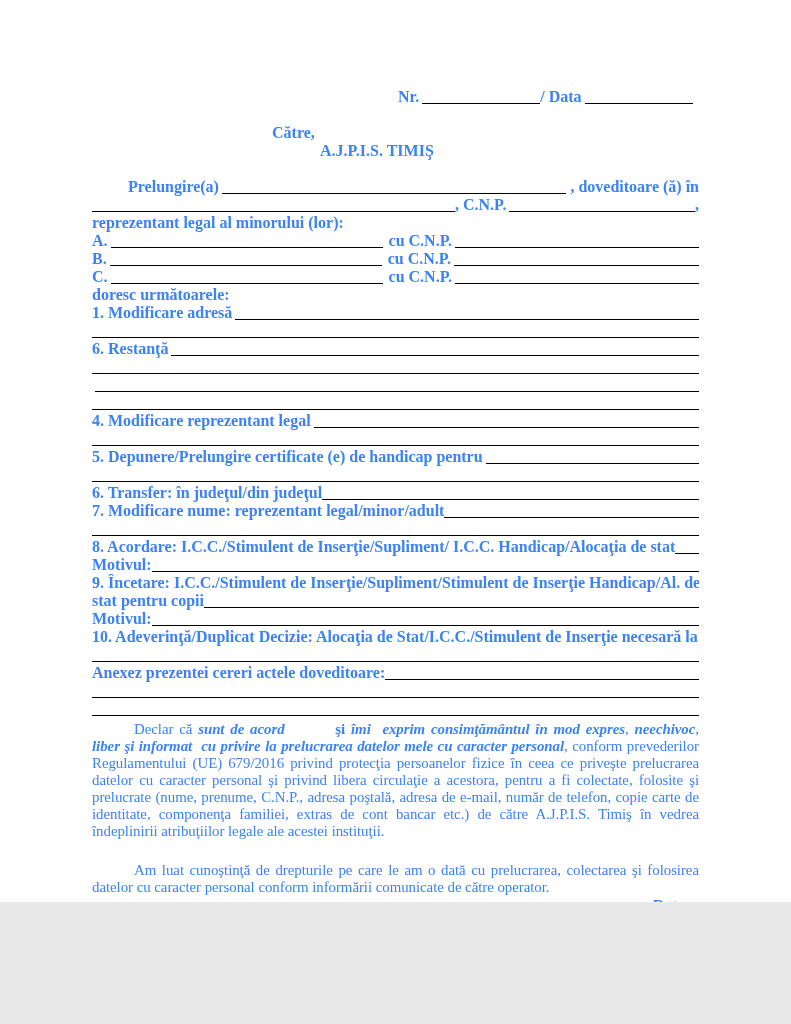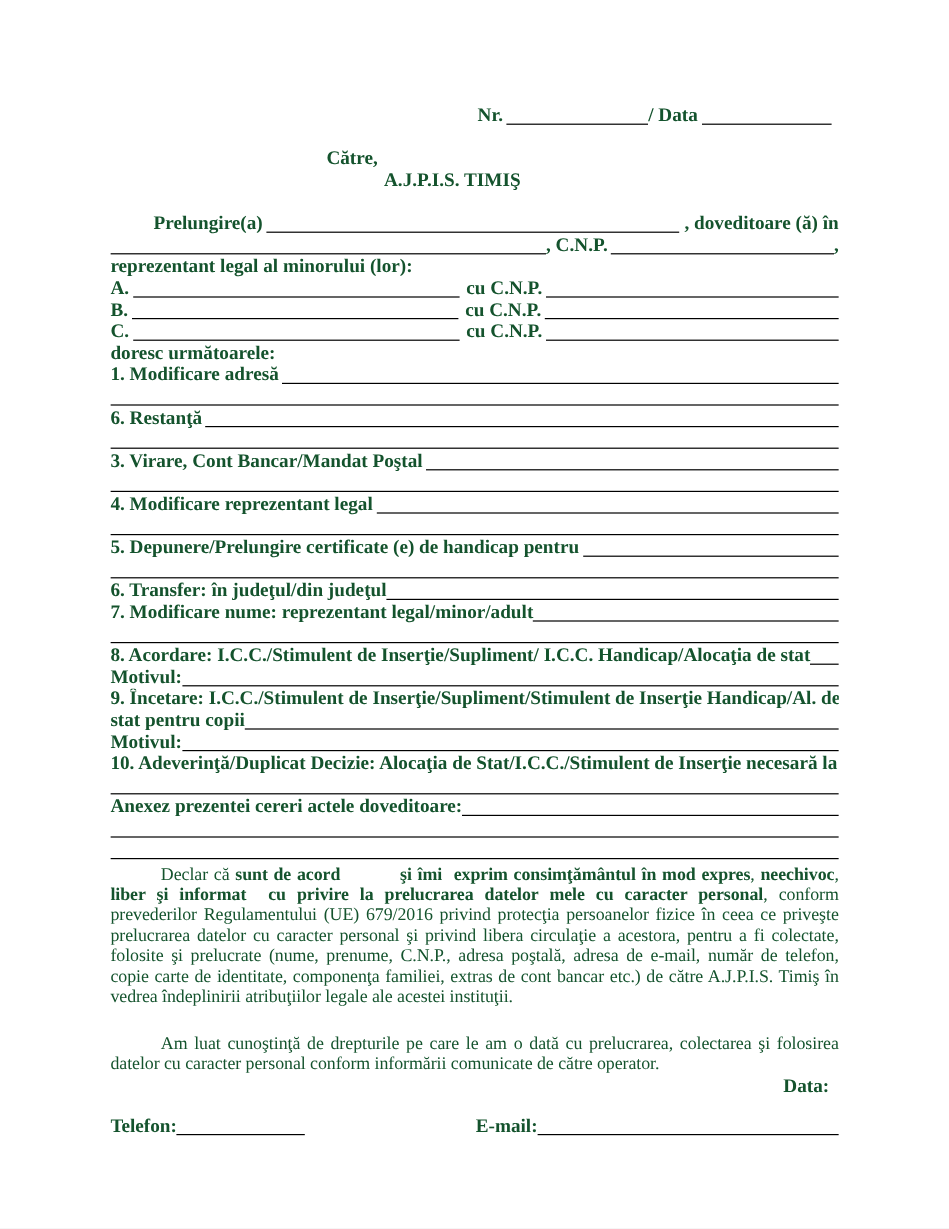--- a/index.html
+++ b/index.html
@@ -1,22 +1,22 @@
 <!DOCTYPE html>
 <html><head>
 <meta charset="utf-8">
 <style>
   html, body { margin: 0; padding: 0; background: #e8e8e8; }
   .page {
     position: relative;
     width: 791px;
-    height: 1024px;
+    height: 902px;
     background: #ffffff;
     font-family: "Liberation Serif", "DejaVu Serif", serif;
-    color: #14532d;
+    color: #3b82f6;
     overflow: hidden;
   }
   .content {
     position: absolute;
     left: 92px;
     top: 88px;
     width: 607px;
   }
   .row {
     display: flex;
@@ -61,21 +61,21 @@
   .para {
     font-size: 14.9px;
     line-height: 17px;
     text-align: justify;
     text-indent: 42px;
     white-space: pre-wrap;
     letter-spacing: -0.05px;
   }
   .para.p1 { margin-top: 3px; }
   .para.p2 { margin-top: 22px; }
-  .bi { font-weight: bold; }
+  .bi { font-weight: bold; font-style: italic; }
   .b  { font-weight: bold; margin-left: 45px; }
 </style>
 </head>
 <body>
 
 <div class="page">
   <div class="content">
 
     <div class="row pr6">
       <span class="spacer w306"></span>
@@ -144,21 +144,20 @@
 
     <div class="row">
       <span class="lbl">6. Restanţă</span>
       <span class="blank fx"></span>
     </div>
     <div class="row">
       <span class="blank fx" style="margin-left:0"></span>
     </div>
 
     <div class="row">
-      <span class="lbl">3. Virare, Cont Bancar/Mandat Poştal</span>
       <span class="blank fx"></span>
     </div>
     <div class="row">
       <span class="blank fx" style="margin-left:0"></span>
     </div>
 
     <div class="row">
       <span class="lbl">4. Modificare reprezentant legal</span>
       <span class="blank fx"></span>
     </div>

